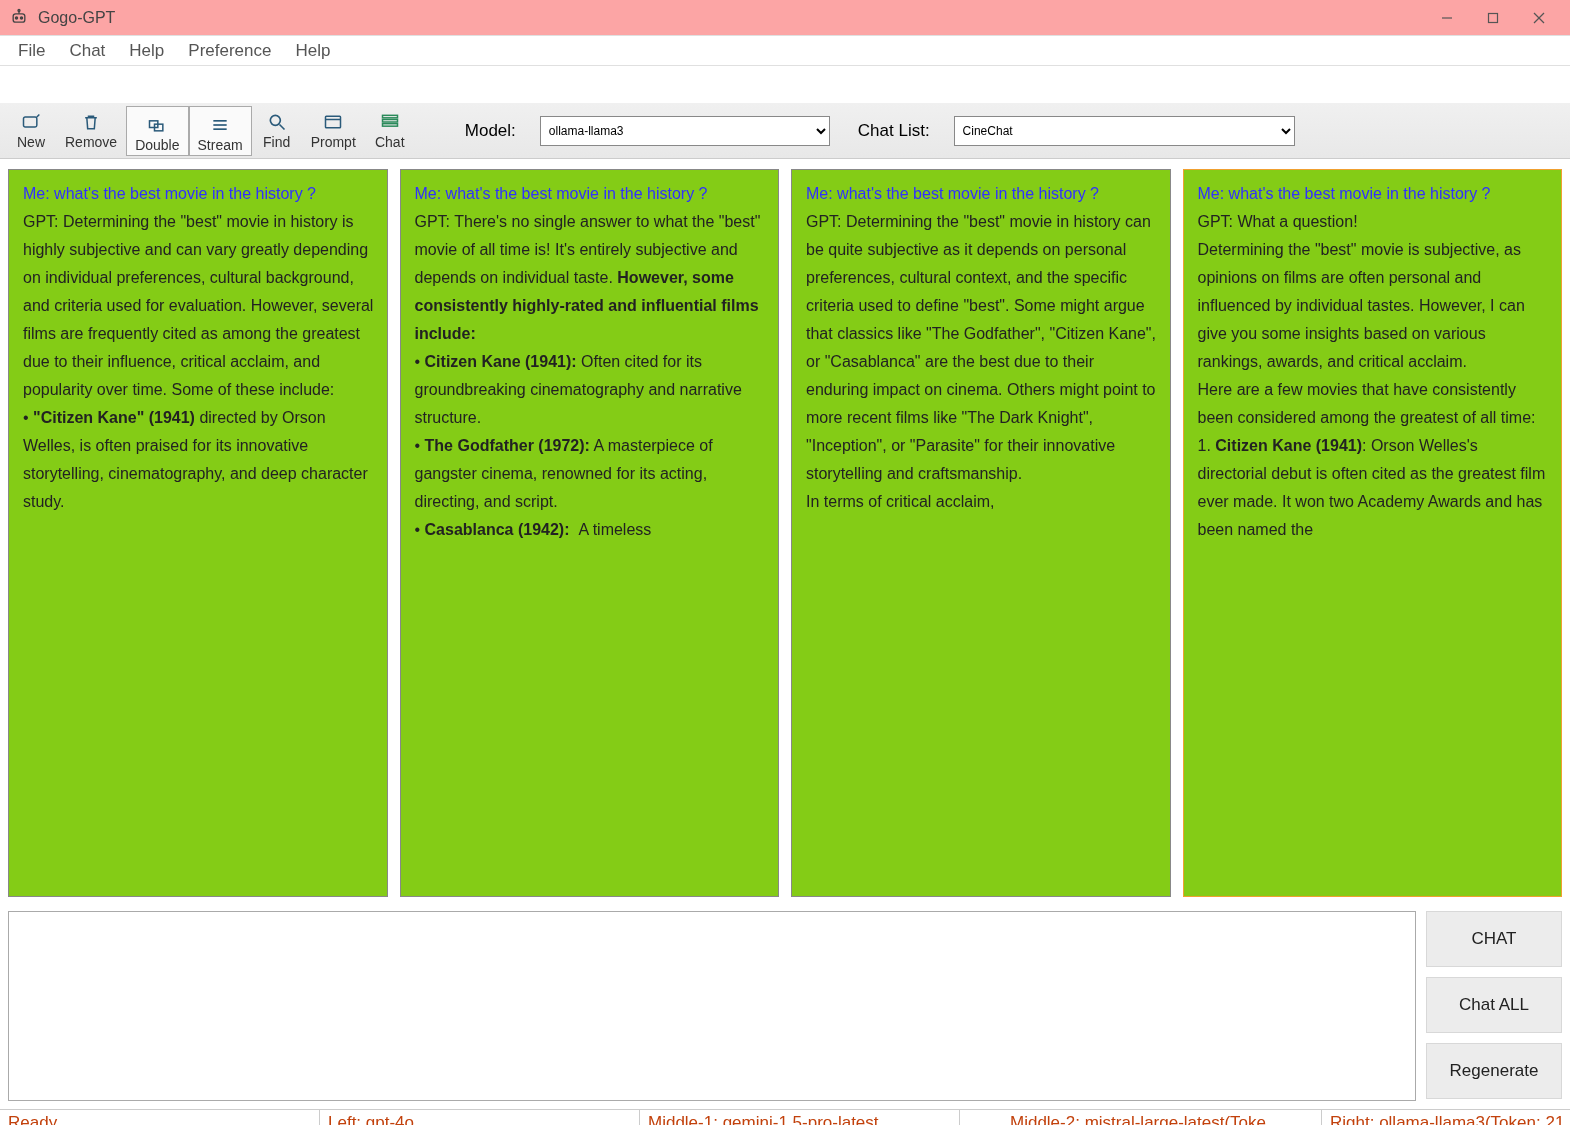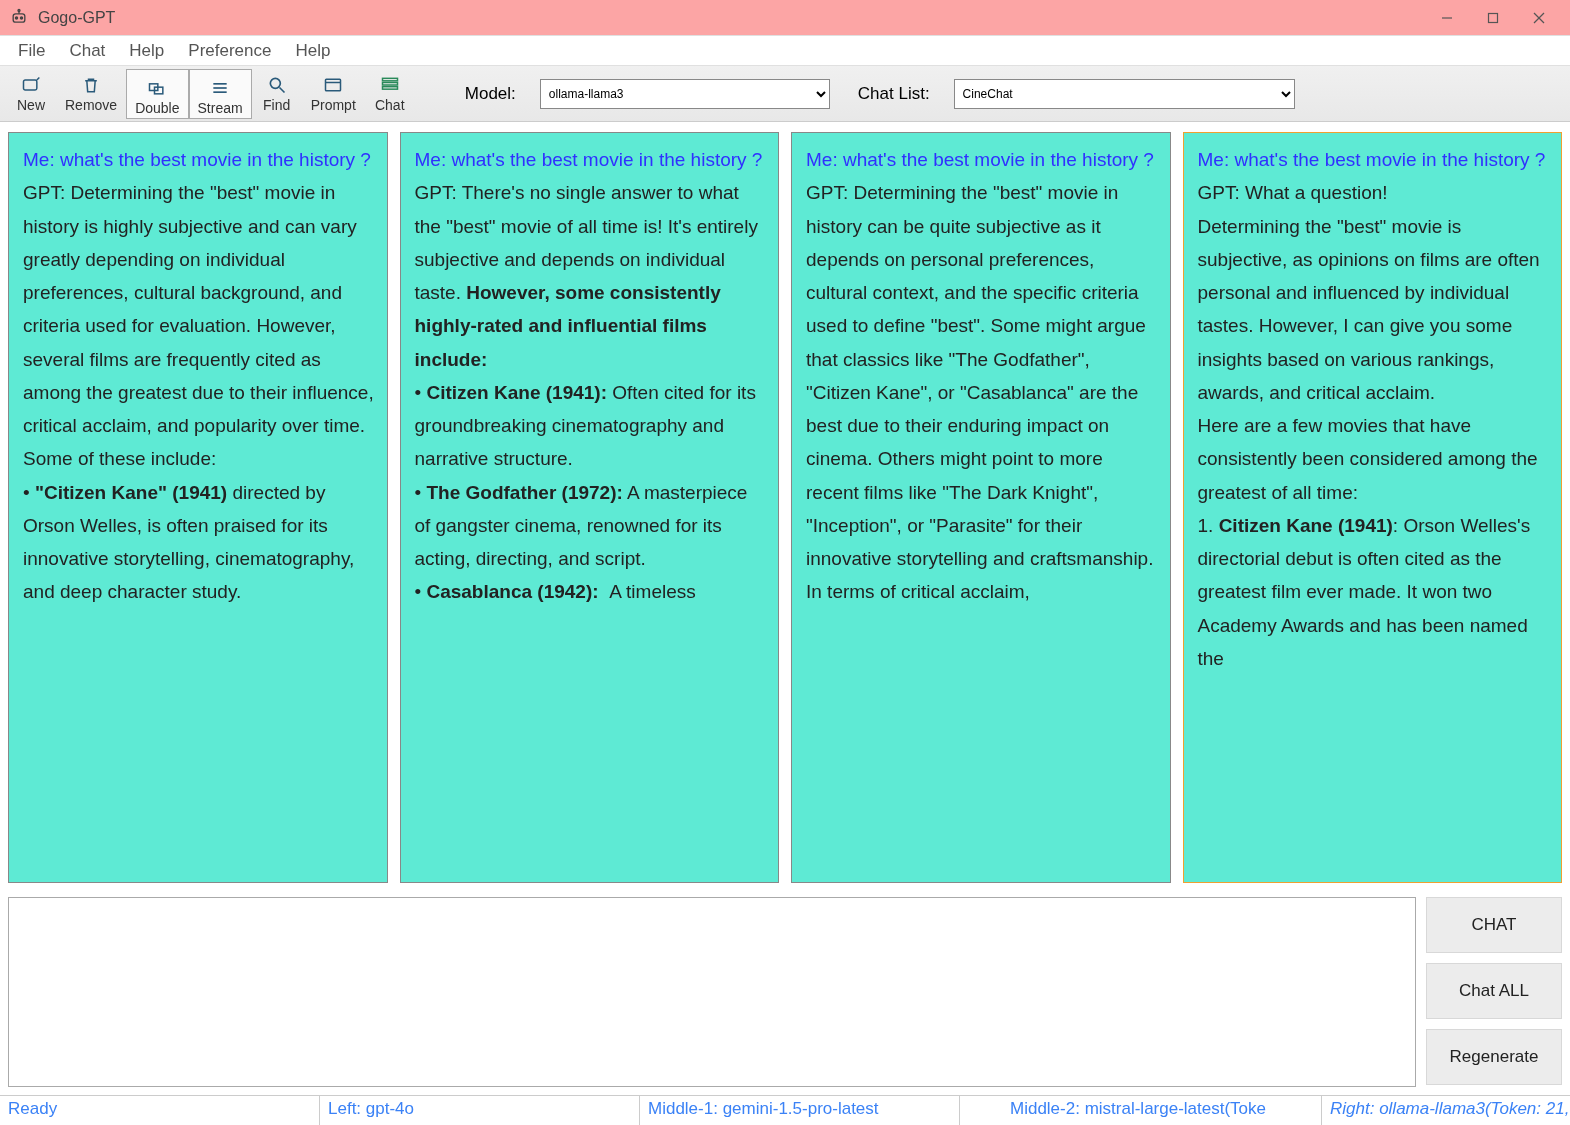--- a/index.html
+++ b/index.html
@@ -50,20 +50,21 @@
     .menu-item { padding: 4px 12px; cursor: default; }
     
     .toolbar {
       height: 56px;
       background: linear-gradient(#f0f0f0, #e8e8e8);
       border-bottom: 1px solid #ccc;
       display: flex;
       align-items: center;
       padding: 2px 6px;
       gap: 0px;
+      margin-top: 37px;
     }
     .tool-btn {
       display: flex;
       flex-direction: column;
       align-items: center;
       justify-content: center;
       padding: 2px 8px;
       min-width: 50px;
       height: 50px;
       border: 1px solid transparent;
@@ -105,24 +106,24 @@
       gap: 12px;
       padding: 10px 8px 8px 8px;
       background: #fff;
       overflow: hidden;
     }
     .pane {
       flex: 1;
       border: 1px solid #888;
       overflow-y: scroll;
       padding: 10px 12px 10px 14px;
-      font-size: 19px;
+      font-size: 16px;
       line-height: 1.75;
       color: #222;
-      background: #5eead4;
+      background: #84cc16;
     }
     .pane.highlight { border: 1px solid #f0a030; }
     .pane .me { color: #3030ff; }
     .pane .gpt { color: #222; }
     .pane strong { font-weight: 700; }
     
     .pane::-webkit-scrollbar { width: 14px; }
     .pane::-webkit-scrollbar-thumb { background: #c8c8c8; border-radius: 7px; }
     .pane::-webkit-scrollbar-track { background: #f4f4f4; }
     
@@ -149,37 +150,37 @@
     .side-buttons button {
       height: 56px;
       background: #ececec;
       border: 1px solid #d8d8d8;
       font-size: 17px;
       color: #222;
       cursor: default;
     }
     
     .status-bar {
-      height: 30px;
+      height: 16px;
       border-top: 1px solid #ccc;
       display: flex;
       font-size: 17px;
-      color: #3b82f6;
+      color: #c2410c;
     }
     .status-cell {
       border-right: 1px solid #ccc;
       padding: 3px 8px;
       white-space: nowrap;
       overflow: hidden;
     }
     .status-cell:first-child { width: 320px; }
     .status-cell:nth-child(2) { width: 320px; }
     .status-cell:nth-child(3) { width: 320px; }
     .status-cell:nth-child(4) { width: 320px; margin-left: 42px; }
-    .status-cell:nth-child(5) { flex: 1; border-right: none; font-style: italic; }
+    .status-cell:nth-child(5) { flex: 1; border-right: none; }
   </style>
 </head>
 <body>
 
 <div class="title-bar">
   <span class="app-icon">
     <svg viewBox="0 0 24 24" width="20" height="20" fill="none" stroke="#444" stroke-width="1.6">
       <rect x="5" y="7" width="14" height="10" rx="3"></rect>
       <circle cx="9" cy="12" r="1.3" fill="#444"></circle>
       <circle cx="15" cy="12" r="1.3" fill="#444"></circle>

